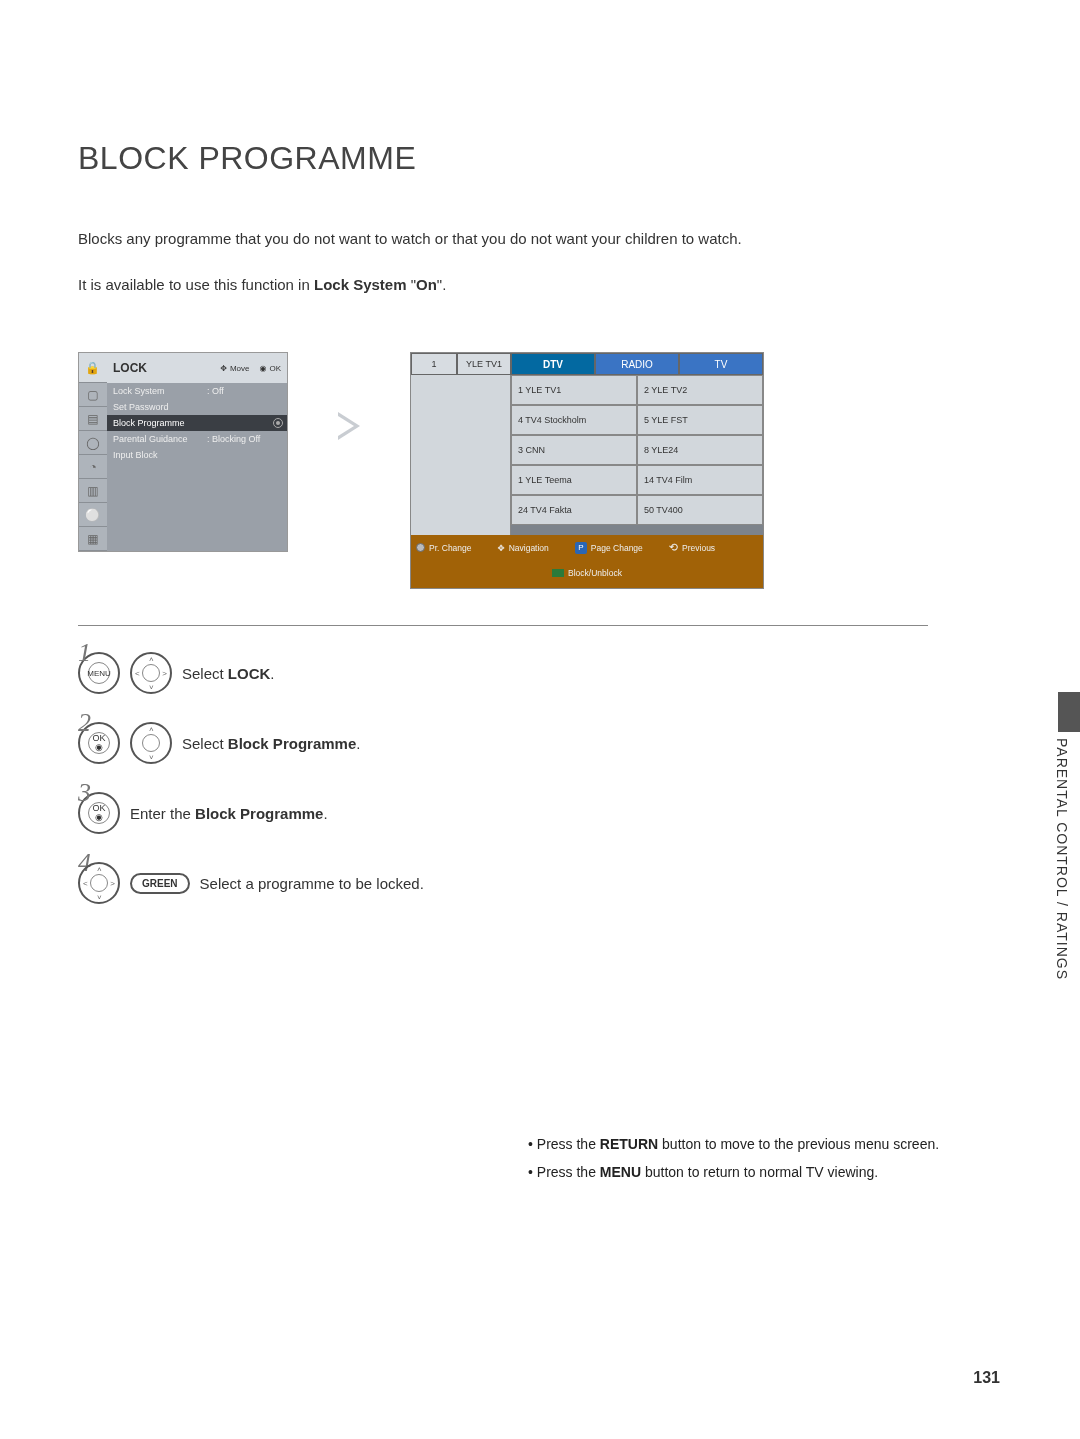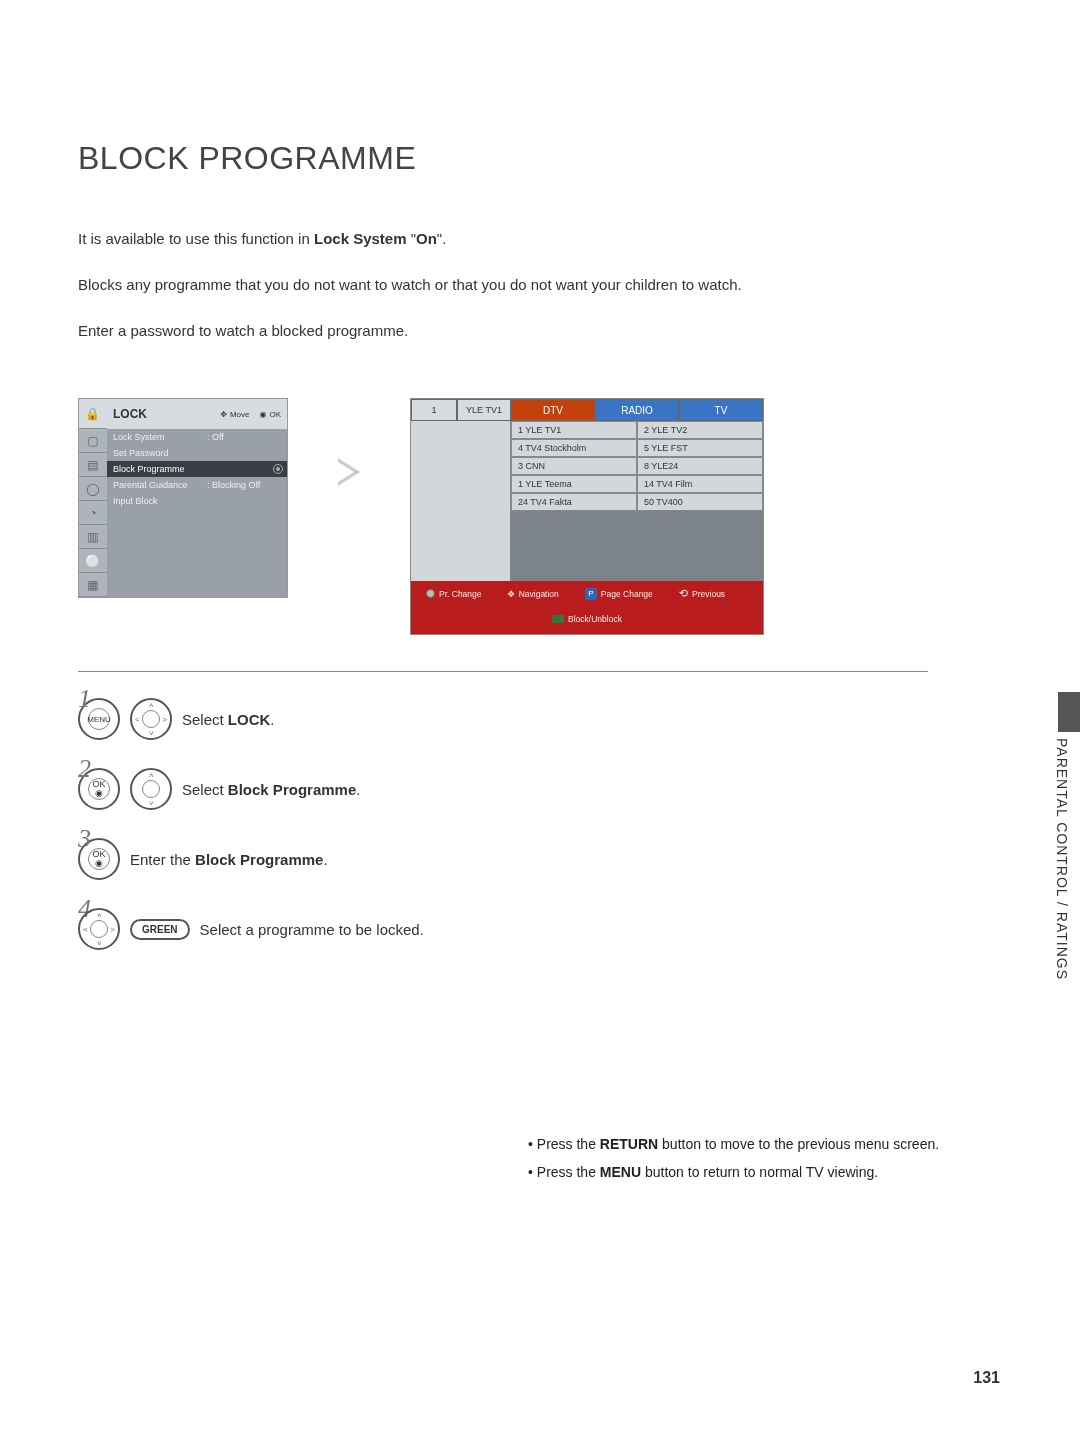--- a/index.html
+++ b/index.html
@@ -137,45 +137,45 @@
     height: 22px;
   }
   .ch-top .cell {
     border: 1px solid #666;
     display:flex; align-items:center; justify-content:center;
     background:#d7dce1; color:#333;
   }
   .ch-top .num { width: 46px; }
   .ch-top .name { width: 54px; }
   .ch-top .tab  { flex:1; color:#fff; font-size:10px; }
-  .ch-top .tab.dtv   { background:#c2410c; }
+  .ch-top .tab.dtv   { background:#0369a1;font-weight:bold; }
   .ch-top .tab.radio { background:#3a74c4; }
   .ch-top .tab.tv    { background:#3a74c4; }
   .ch-body { display:flex; height: 160px; }
   .ch-left {
     width: 100px;
     background:#d2d7dc;
     border-right:1px solid #888;
   }
   .ch-grid {
     flex:1;
     display:flex;
   }
   .ch-col { flex:1; }
   .ch-col .c {
-    height: 18px;
+    height: 30px;
     border: 1px solid #888;
     background:#d2d7dc;
     color:#333;
     padding-left:6px;
     display:flex; align-items:center;
   }
   .ch-foot {
-    background:#b91c1c;
-    padding: 6px 15px 10px;
+    background:#a16207;
+    padding: 6px 5px 10px;
     display:flex; flex-wrap:wrap; gap:14px 26px;
     font-size: 8.5px;
     color:#eee;
     align-items:center;
   }
   .ch-foot .fi { display:flex; align-items:center; gap:4px; }
   .ch-foot .sq { width:12px; height:8px; background:#2b7a3a; display:inline-block; }
   .ch-foot .circ { width:9px;height:9px;border-radius:50%;background:#bbb;display:inline-block;border:1px solid #666; }
   .ch-foot .pbox { width:12px;height:12px;background:#2a66b5;color:#fff;display:inline-flex;align-items:center;justify-content:center;font-size:8px;border-radius:2px; }
   .ch-foot .ret { font-size:11px; }
@@ -295,25 +295,24 @@
     color:#333;
   }
 </style>
 </head>
 <body>
 
 <div class="page">
   <h1>BLOCK PROGRAMME</h1>
 
   <div class="intro">
+    <p>Blocks any programme that you do not want to watch or that you do not want your children to watch.</p>
     <p>
       <span>It is available to use this function in </span><b>Lock System</b><span> "</span><b>On</b><span>".</span>
     </p>
-    <p>Blocks any programme that you do not want to watch or that you do not want your children to watch.</p>
-    <p>Enter a password to watch a blocked programme.</p>
   </div>
 
   <div class="diagrams">
 
     <div class="lock-menu">
       <div class="lock-icons">
         <div class="ic big">🔒</div>
         <div class="ic">▢</div>
         <div class="ic">▤</div>
         <div class="ic">◯</div>

